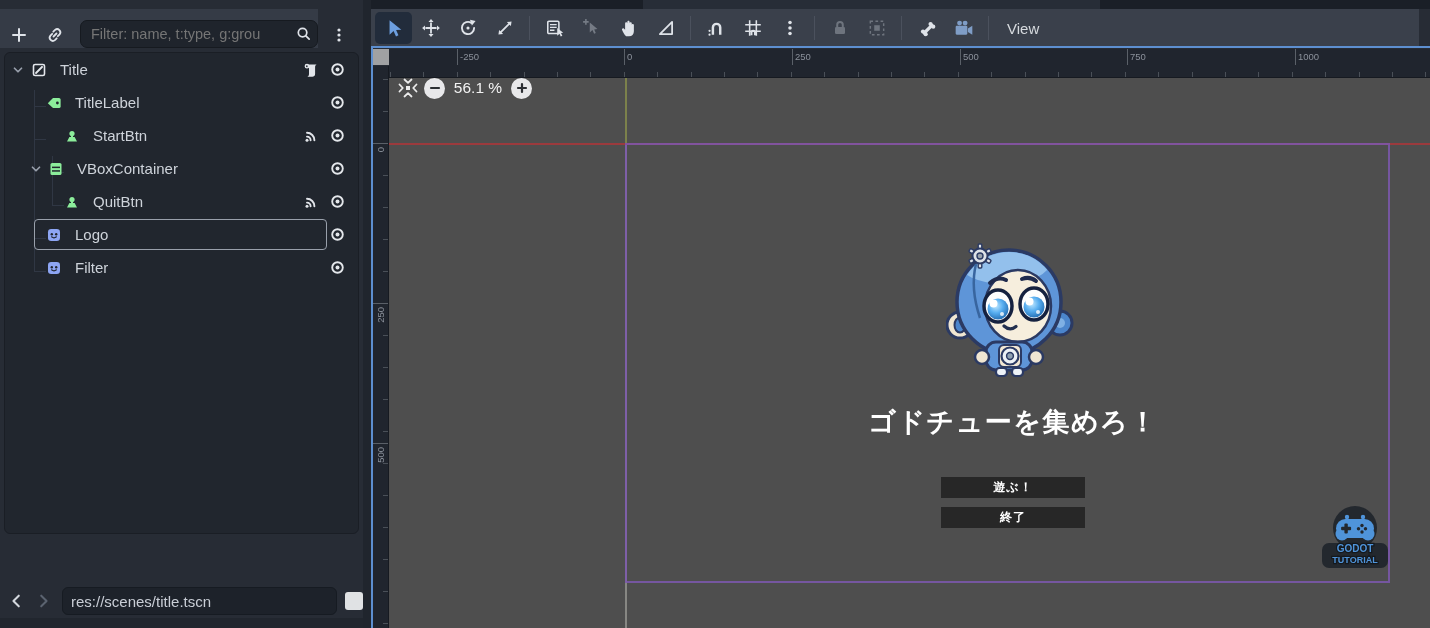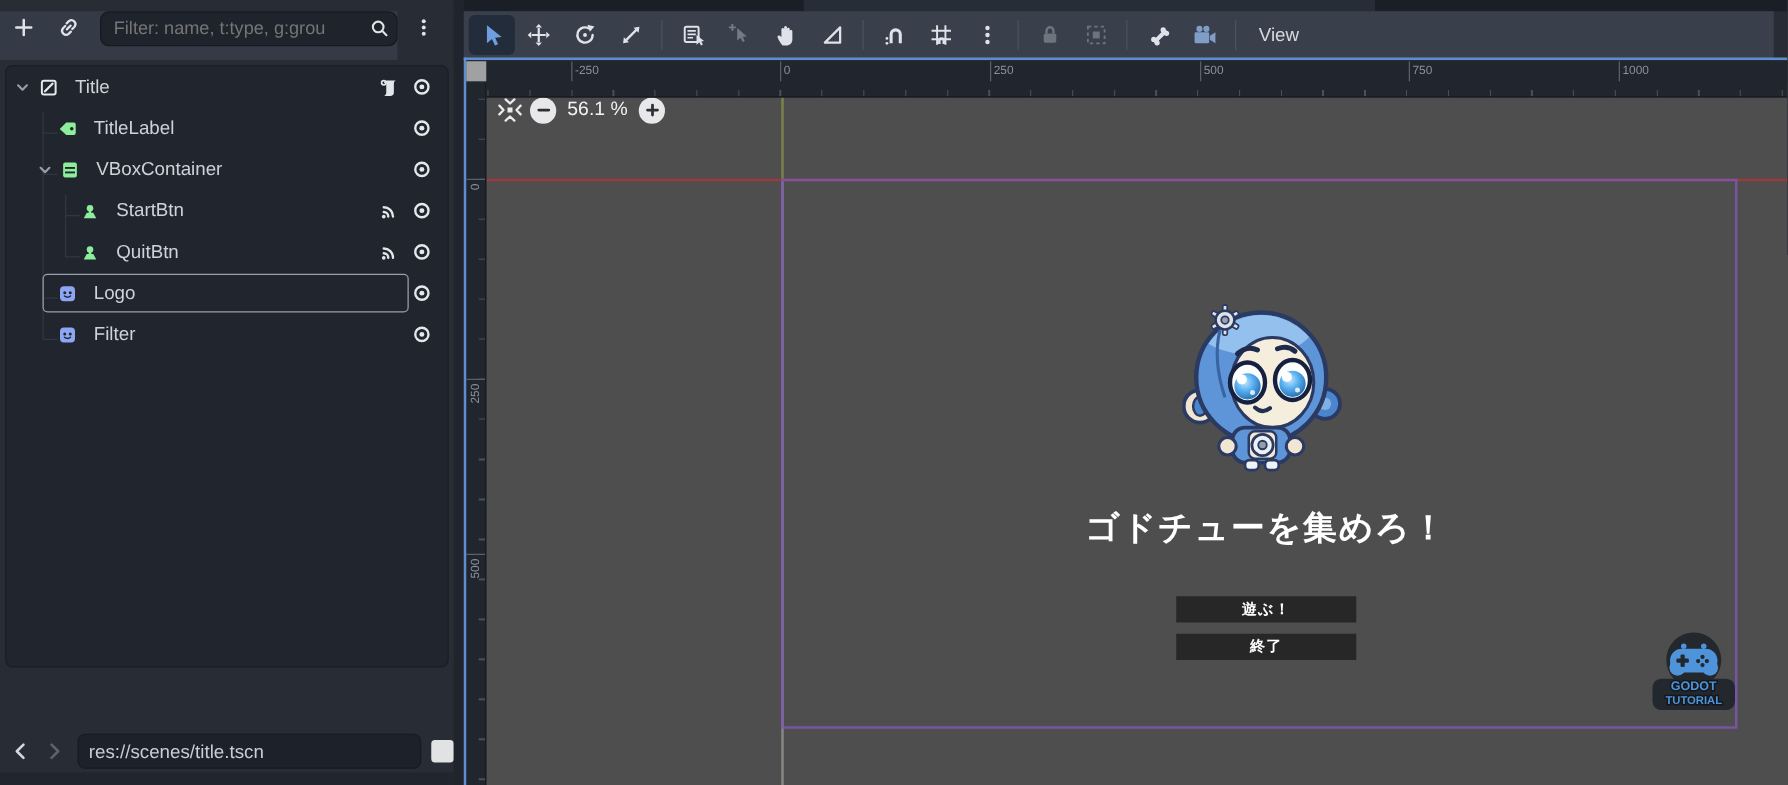--- a/index.html
+++ b/index.html
@@ -7,21 +7,21 @@
   .stage{position:relative;width:1430px;height:628px;}
   .abs{position:absolute;}
   svg{display:block;}
 
   
   .top-strip-left{left:0;top:0;width:371px;height:9px;background:#272c35;}
   .top-strip-right{left:371px;top:0;width:1059px;height:9px;background:#1a1f27;}
   .top-tab-frag{left:643px;top:0;width:457px;height:9px;background:#272d37;}
 
   
-  .filter-row{left:0;top:9px;width:318px;height:39px;background:#353b46;display:flex;align-items:flex-start;}
+  .filter-row{left:0;top:9px;width:318px;height:39px;background:#353b46;display:flex;align-items:flex-end;}
   .icon-btn{width:26px;height:26px;display:flex;align-items:center;justify-content:center;border-radius:4px;flex:0 0 auto;}
   .filter-input{position:relative;margin-left:12px;width:238px;height:28px;flex:0 0 auto;}
   .filter-input input{width:100%;height:100%;box-sizing:border-box;background:#1f242c;border:1px solid #161a20;
     border-radius:7px;color:#9aa2af;font-size:14.5px;padding:0 28px 0 10px;outline:none;}
   .filter-search{position:absolute;right:6px;top:5px;}
 
   
   .tree-outer{left:0;top:48px;width:363px;height:490px;background:#272c35;}
   .tree-inner{position:absolute;left:4px;top:4px;width:355px;height:482px;background:#21262e;
     border:1px solid #1a1e25;border-radius:6px;box-sizing:border-box;overflow:hidden;}
@@ -183,20 +183,45 @@
             <span>
               <svg width="17" height="17" viewBox="0 0 18 18">
                 <circle cx="9" cy="9" r="5.6" stroke="#e4e7eb" stroke-width="2" fill="none"></circle>
                 <circle cx="9" cy="9" r="2.1" fill="#e4e7eb"></circle>
               </svg>
             </span>
           </span>
       </div>
 
       <div class="trow">
+        <span class="nicon" style="margin-left:59px">
+            <svg width="16" height="16" viewBox="0 0 16 16">
+              <circle cx="8" cy="5.6" r="2.6" fill="#8ced9b"></circle>
+              <rect x="7" y="7" width="2" height="3" fill="#8ced9b"></rect>
+              <path d="M3 13.5h10l-2.4-4.4H5.4z" fill="#8ced9b"></path>
+            </svg>
+          </span>
+        <span class="tlabel">StartBtn</span>
+        <span class="rowicons">
+          <span>
+              <svg width="16" height="16" viewBox="0 0 16 16">
+                <circle cx="4" cy="12.2" r="1.5" fill="#e2e5ea"></circle>
+                <path d="M4 8.6a3.6 3.6 0 0 1 3.6 3.6M4 4.8a7.4 7.4 0 0 1 7.4 7.4" stroke="#e2e5ea" stroke-width="1.9" fill="none" stroke-linecap="round"></path>
+              </svg>
+            </span>
+          <span>
+              <svg width="17" height="17" viewBox="0 0 18 18">
+                <circle cx="9" cy="9" r="5.6" stroke="#e4e7eb" stroke-width="2" fill="none"></circle>
+                <circle cx="9" cy="9" r="2.1" fill="#e4e7eb"></circle>
+              </svg>
+            </span>
+        </span>
+      </div>
+
+      <div class="trow">
         <span class="chev" style="margin-left:23px">
             <svg width="14" height="14" viewBox="0 0 16 16">
               <path d="M4 6l4 4 4-4" stroke="#979eaa" stroke-width="2" fill="none" stroke-linecap="round" stroke-linejoin="round"></path>
             </svg>
           </span>
         <span class="nicon" style="margin-left:4px">
             <svg width="16" height="16" viewBox="0 0 16 16">
               <rect x="2.5" y="2" width="11" height="12" rx="1.6" fill="#8ced9b"></rect>
               <rect x="4" y="5.6" width="8" height="1.5" fill="#21262e"></rect>
               <rect x="4" y="9.2" width="8" height="1.5" fill="#21262e"></rect>
@@ -204,45 +229,20 @@
           </span>
         <span class="tlabel">VBoxContainer</span>
         <span class="rowicons">
             <span>
               <svg width="17" height="17" viewBox="0 0 18 18">
                 <circle cx="9" cy="9" r="5.6" stroke="#e4e7eb" stroke-width="2" fill="none"></circle>
                 <circle cx="9" cy="9" r="2.1" fill="#e4e7eb"></circle>
               </svg>
             </span>
           </span>
-      </div>
-
-      <div class="trow">
-        <span class="nicon" style="margin-left:59px">
-            <svg width="16" height="16" viewBox="0 0 16 16">
-              <circle cx="8" cy="5.6" r="2.6" fill="#8ced9b"></circle>
-              <rect x="7" y="7" width="2" height="3" fill="#8ced9b"></rect>
-              <path d="M3 13.5h10l-2.4-4.4H5.4z" fill="#8ced9b"></path>
-            </svg>
-          </span>
-        <span class="tlabel">StartBtn</span>
-        <span class="rowicons">
-          <span>
-              <svg width="16" height="16" viewBox="0 0 16 16">
-                <circle cx="4" cy="12.2" r="1.5" fill="#e2e5ea"></circle>
-                <path d="M4 8.6a3.6 3.6 0 0 1 3.6 3.6M4 4.8a7.4 7.4 0 0 1 7.4 7.4" stroke="#e2e5ea" stroke-width="1.9" fill="none" stroke-linecap="round"></path>
-              </svg>
-            </span>
-          <span>
-              <svg width="17" height="17" viewBox="0 0 18 18">
-                <circle cx="9" cy="9" r="5.6" stroke="#e4e7eb" stroke-width="2" fill="none"></circle>
-                <circle cx="9" cy="9" r="2.1" fill="#e4e7eb"></circle>
-              </svg>
-            </span>
-        </span>
       </div>
 
       <div class="trow">
         <span class="nicon" style="margin-left:59px">
             <svg width="16" height="16" viewBox="0 0 16 16">
               <circle cx="8" cy="5.6" r="2.6" fill="#8ced9b"></circle>
               <rect x="7" y="7" width="2" height="3" fill="#8ced9b"></rect>
               <path d="M3 13.5h10l-2.4-4.4H5.4z" fill="#8ced9b"></path>
             </svg>
           </span>

